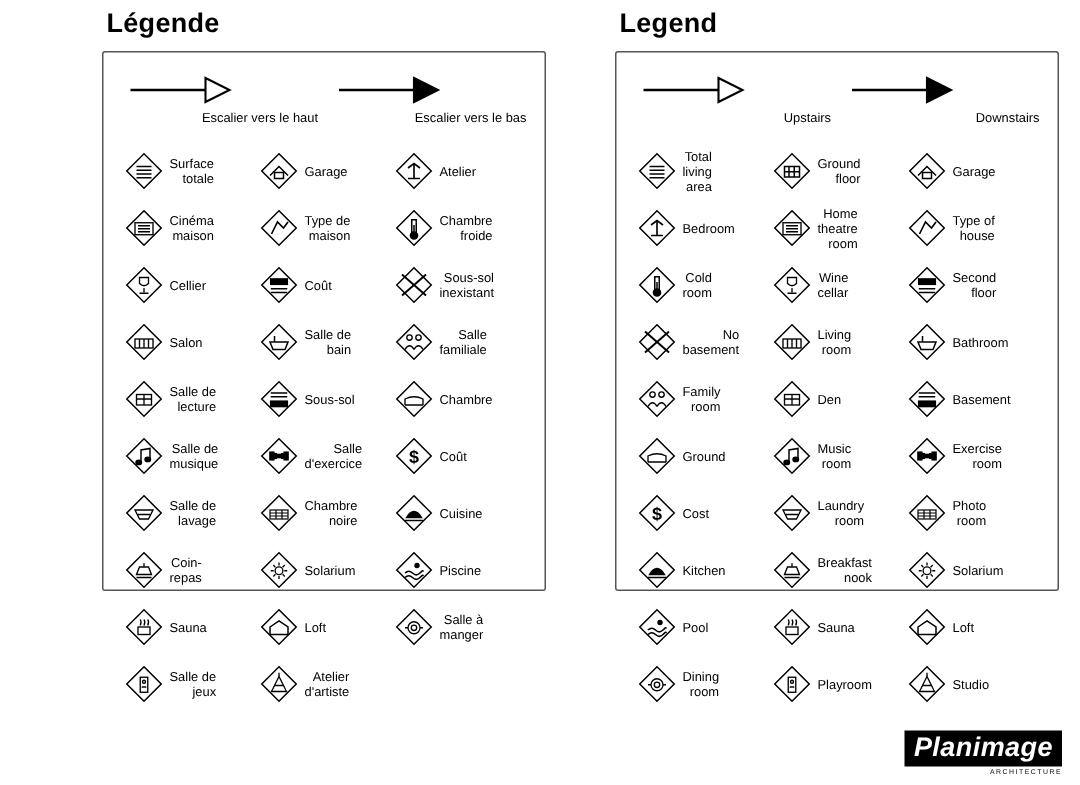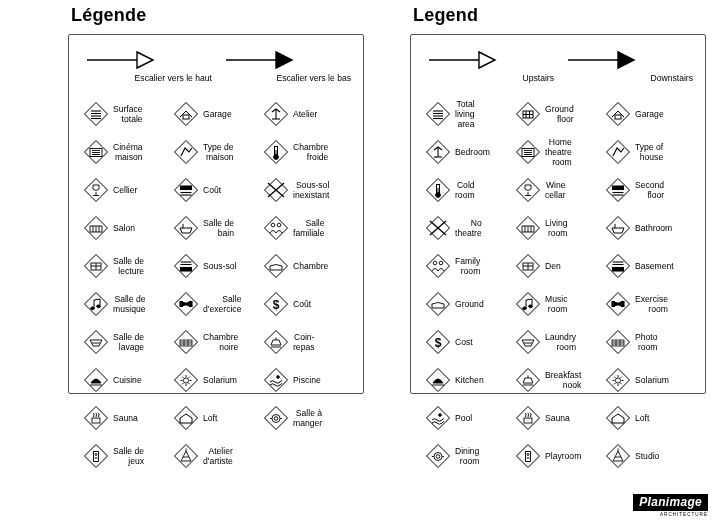--- a/index.html
+++ b/index.html
@@ -96,21 +96,21 @@
   
   .logo {
     position: absolute;
     right: 12px;
     bottom: 6px;
     text-align: right;
   }
   .logo-main {
     background: #000;
     color: #fff;
-    font-size: 12px;
+    font-size: 18px;
     font-weight: bold;
     font-style: italic;
     padding: 1px 6px 2px 6px;
     display: inline-block;
     letter-spacing: 0.3px;
   }
   .logo-sub {
     font-size: 4.6px;
     letter-spacing: 1px;
     margin-top: 1px;
@@ -415,40 +415,40 @@
               </svg>
             </span>
             <span class="item-label">Chambre
 noire</span>
           </div>
           <div class="legend-item">
             <span class="sym">
               <svg width="26" height="26" viewBox="0 0 26 26">
                 <polygon points="13,1.5 24.5,13 13,24.5 1.5,13" fill="#fff" stroke="#000" stroke-width="1"></polygon>
                 <g stroke="#000" stroke-width="0.9" fill="none">
+                  <path d="M8 16 Q13 8 18 16 Z" fill="#000"></path>
+                  <line x1="7" y1="18" x2="19" y2="18"></line>
+                </g>
+              </svg>
+            </span>
+            <span class="item-label">Cuisine</span>
+          </div>
+          <div class="legend-item">
+            <span class="sym">
+              <svg width="26" height="26" viewBox="0 0 26 26">
+                <polygon points="13,1.5 24.5,13 13,24.5 1.5,13" fill="#fff" stroke="#000" stroke-width="1"></polygon>
+                <g stroke="#000" stroke-width="0.9" fill="none">
                   <path d="M8 16 L10 11 L16 11 L18 16 Z"></path>
                   <line x1="13" y1="11" x2="13" y2="8.5"></line>
                   <line x1="8" y1="18" x2="18" y2="18"></line>
                 </g>
               </svg>
             </span>
             <span class="item-label">Coin-
 repas</span>
-          </div>
-          <div class="legend-item">
-            <span class="sym">
-              <svg width="26" height="26" viewBox="0 0 26 26">
-                <polygon points="13,1.5 24.5,13 13,24.5 1.5,13" fill="#fff" stroke="#000" stroke-width="1"></polygon>
-                <g stroke="#000" stroke-width="0.9" fill="none">
-                  <path d="M8 16 Q13 8 18 16 Z" fill="#000"></path>
-                  <line x1="7" y1="18" x2="19" y2="18"></line>
-                </g>
-              </svg>
-            </span>
-            <span class="item-label">Cuisine</span>
           </div>
           <div class="legend-item">
             <span class="sym">
               <svg width="26" height="26" viewBox="0 0 26 26">
                 <polygon points="13,1.5 24.5,13 13,24.5 1.5,13" fill="#fff" stroke="#000" stroke-width="1"></polygon>
                 <g stroke="#000" stroke-width="0.9">
                   <circle cx="13" cy="13.5" r="2.6" fill="none"></circle>
                   <g stroke-width="0.9">
                     <line x1="13" y1="8" x2="13" y2="10"></line>
                     <line x1="13" y1="17" x2="13" y2="19"></line>
@@ -703,21 +703,21 @@
             <span class="sym">
               <svg width="26" height="26" viewBox="0 0 26 26">
                 <polygon points="13,1.5 24.5,13 13,24.5 1.5,13" fill="#fff" stroke="#000" stroke-width="1"></polygon>
                 <g stroke="#000" stroke-width="1.3">
                   <line x1="5" y1="6" x2="21" y2="20"></line>
                   <line x1="21" y1="6" x2="5" y2="20"></line>
                 </g>
               </svg>
             </span>
             <span class="item-label">No
-theatre</span>
+basement</span>
           </div>
           <div class="legend-item">
             <span class="sym">
               <svg width="26" height="26" viewBox="0 0 26 26">
                 <polygon points="13,1.5 24.5,13 13,24.5 1.5,13" fill="#fff" stroke="#000" stroke-width="1"></polygon>
                 <g stroke="#000" stroke-width="0.9" fill="none">
                   <rect x="7" y="11" width="12" height="6"></rect>
                   <line x1="10" y1="11" x2="10" y2="17"></line>
                   <line x1="13" y1="11" x2="13" y2="17"></line>
                   <line x1="16" y1="11" x2="16" y2="17"></line>

